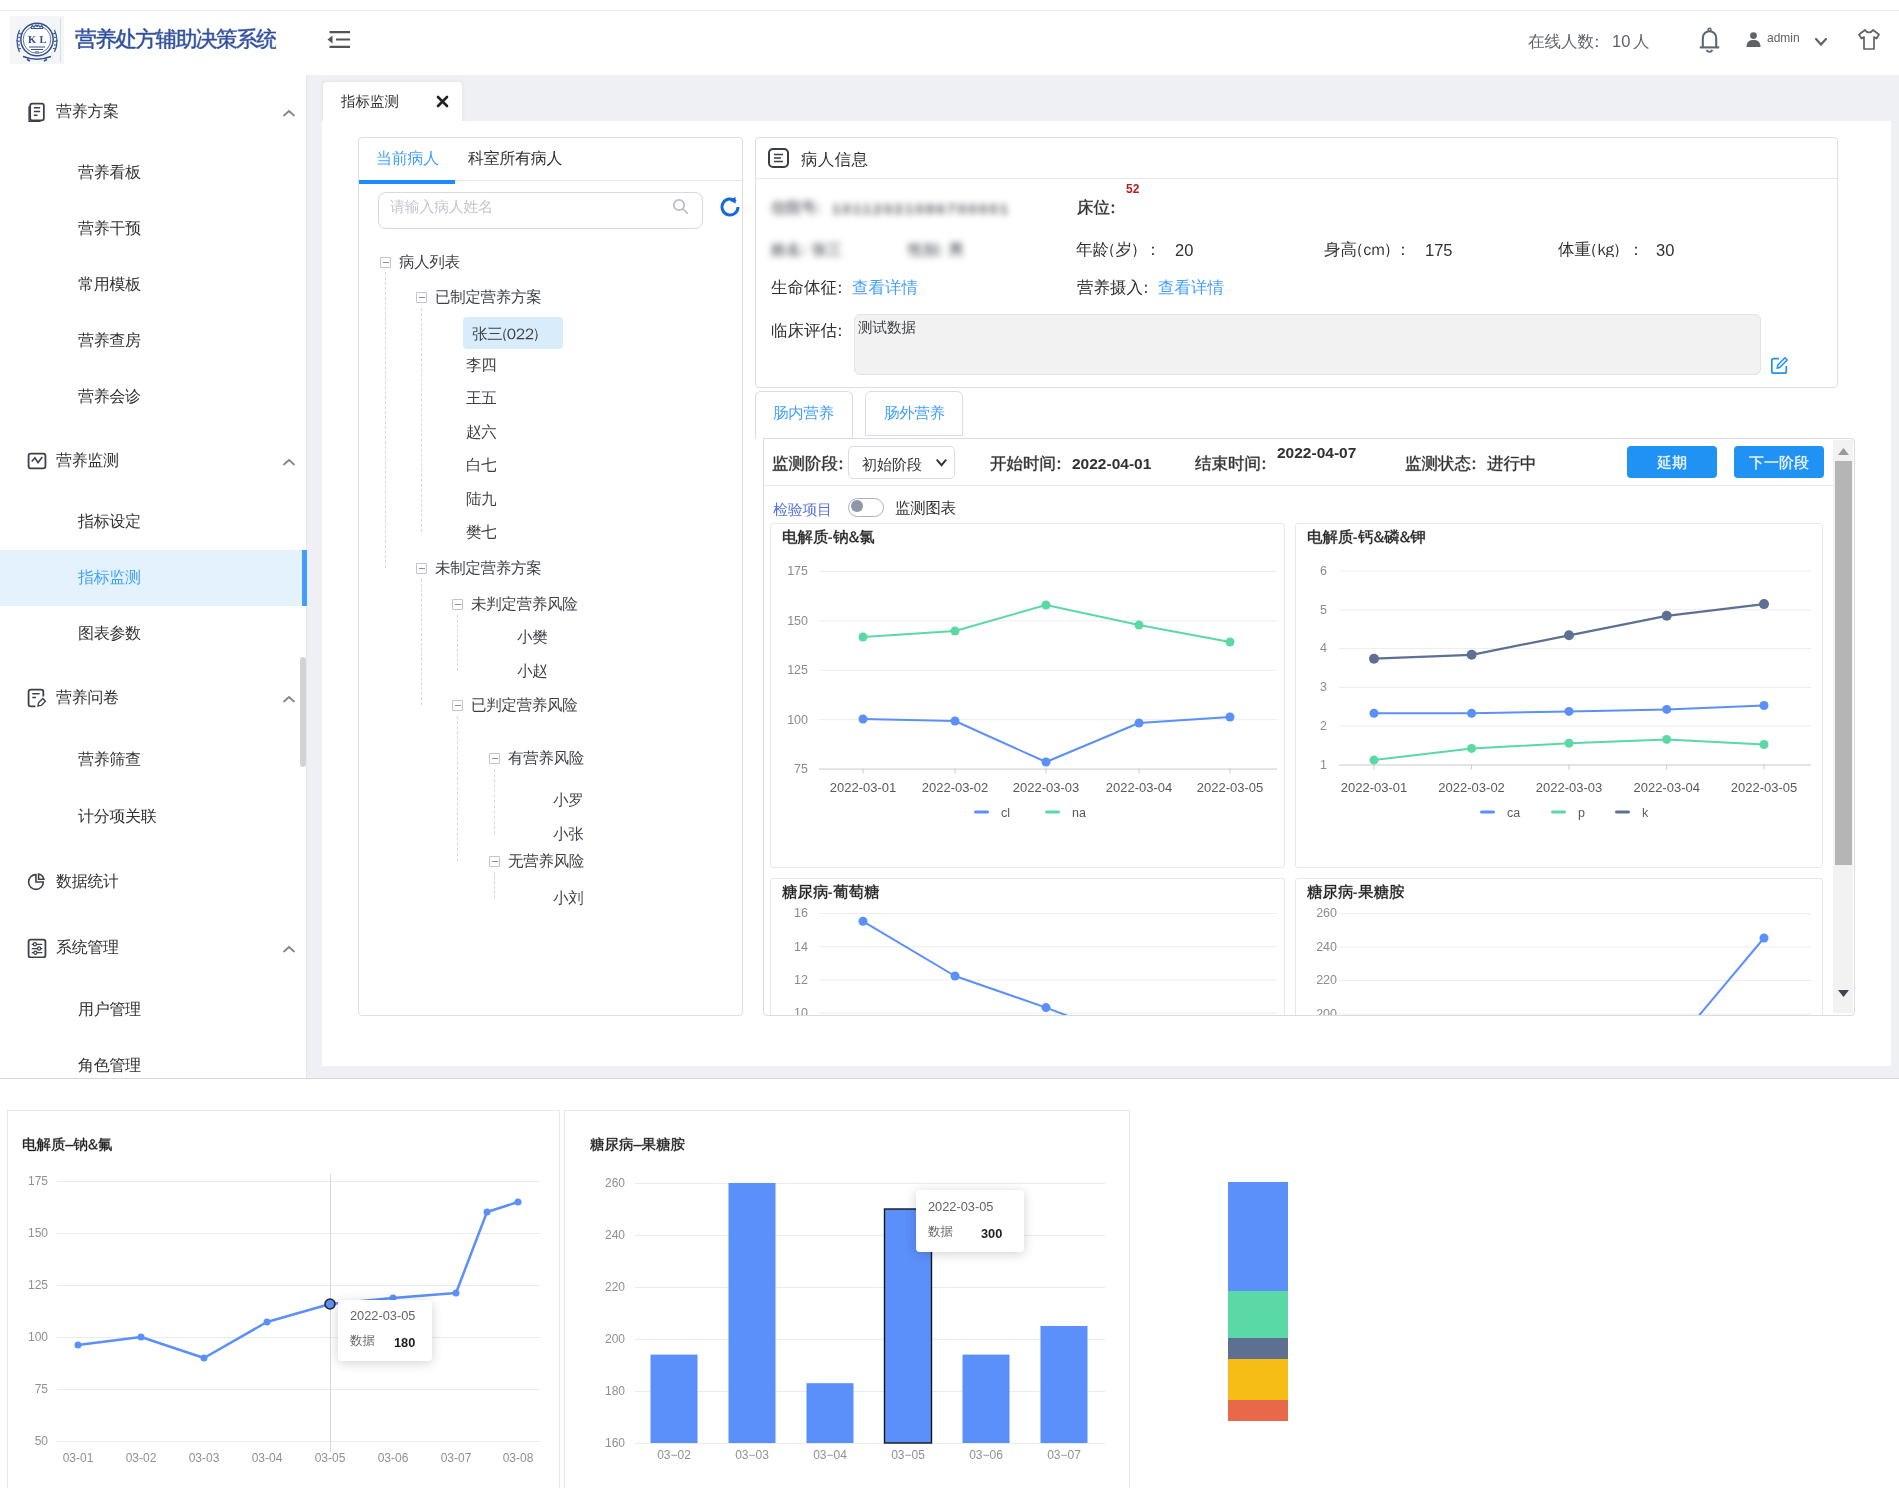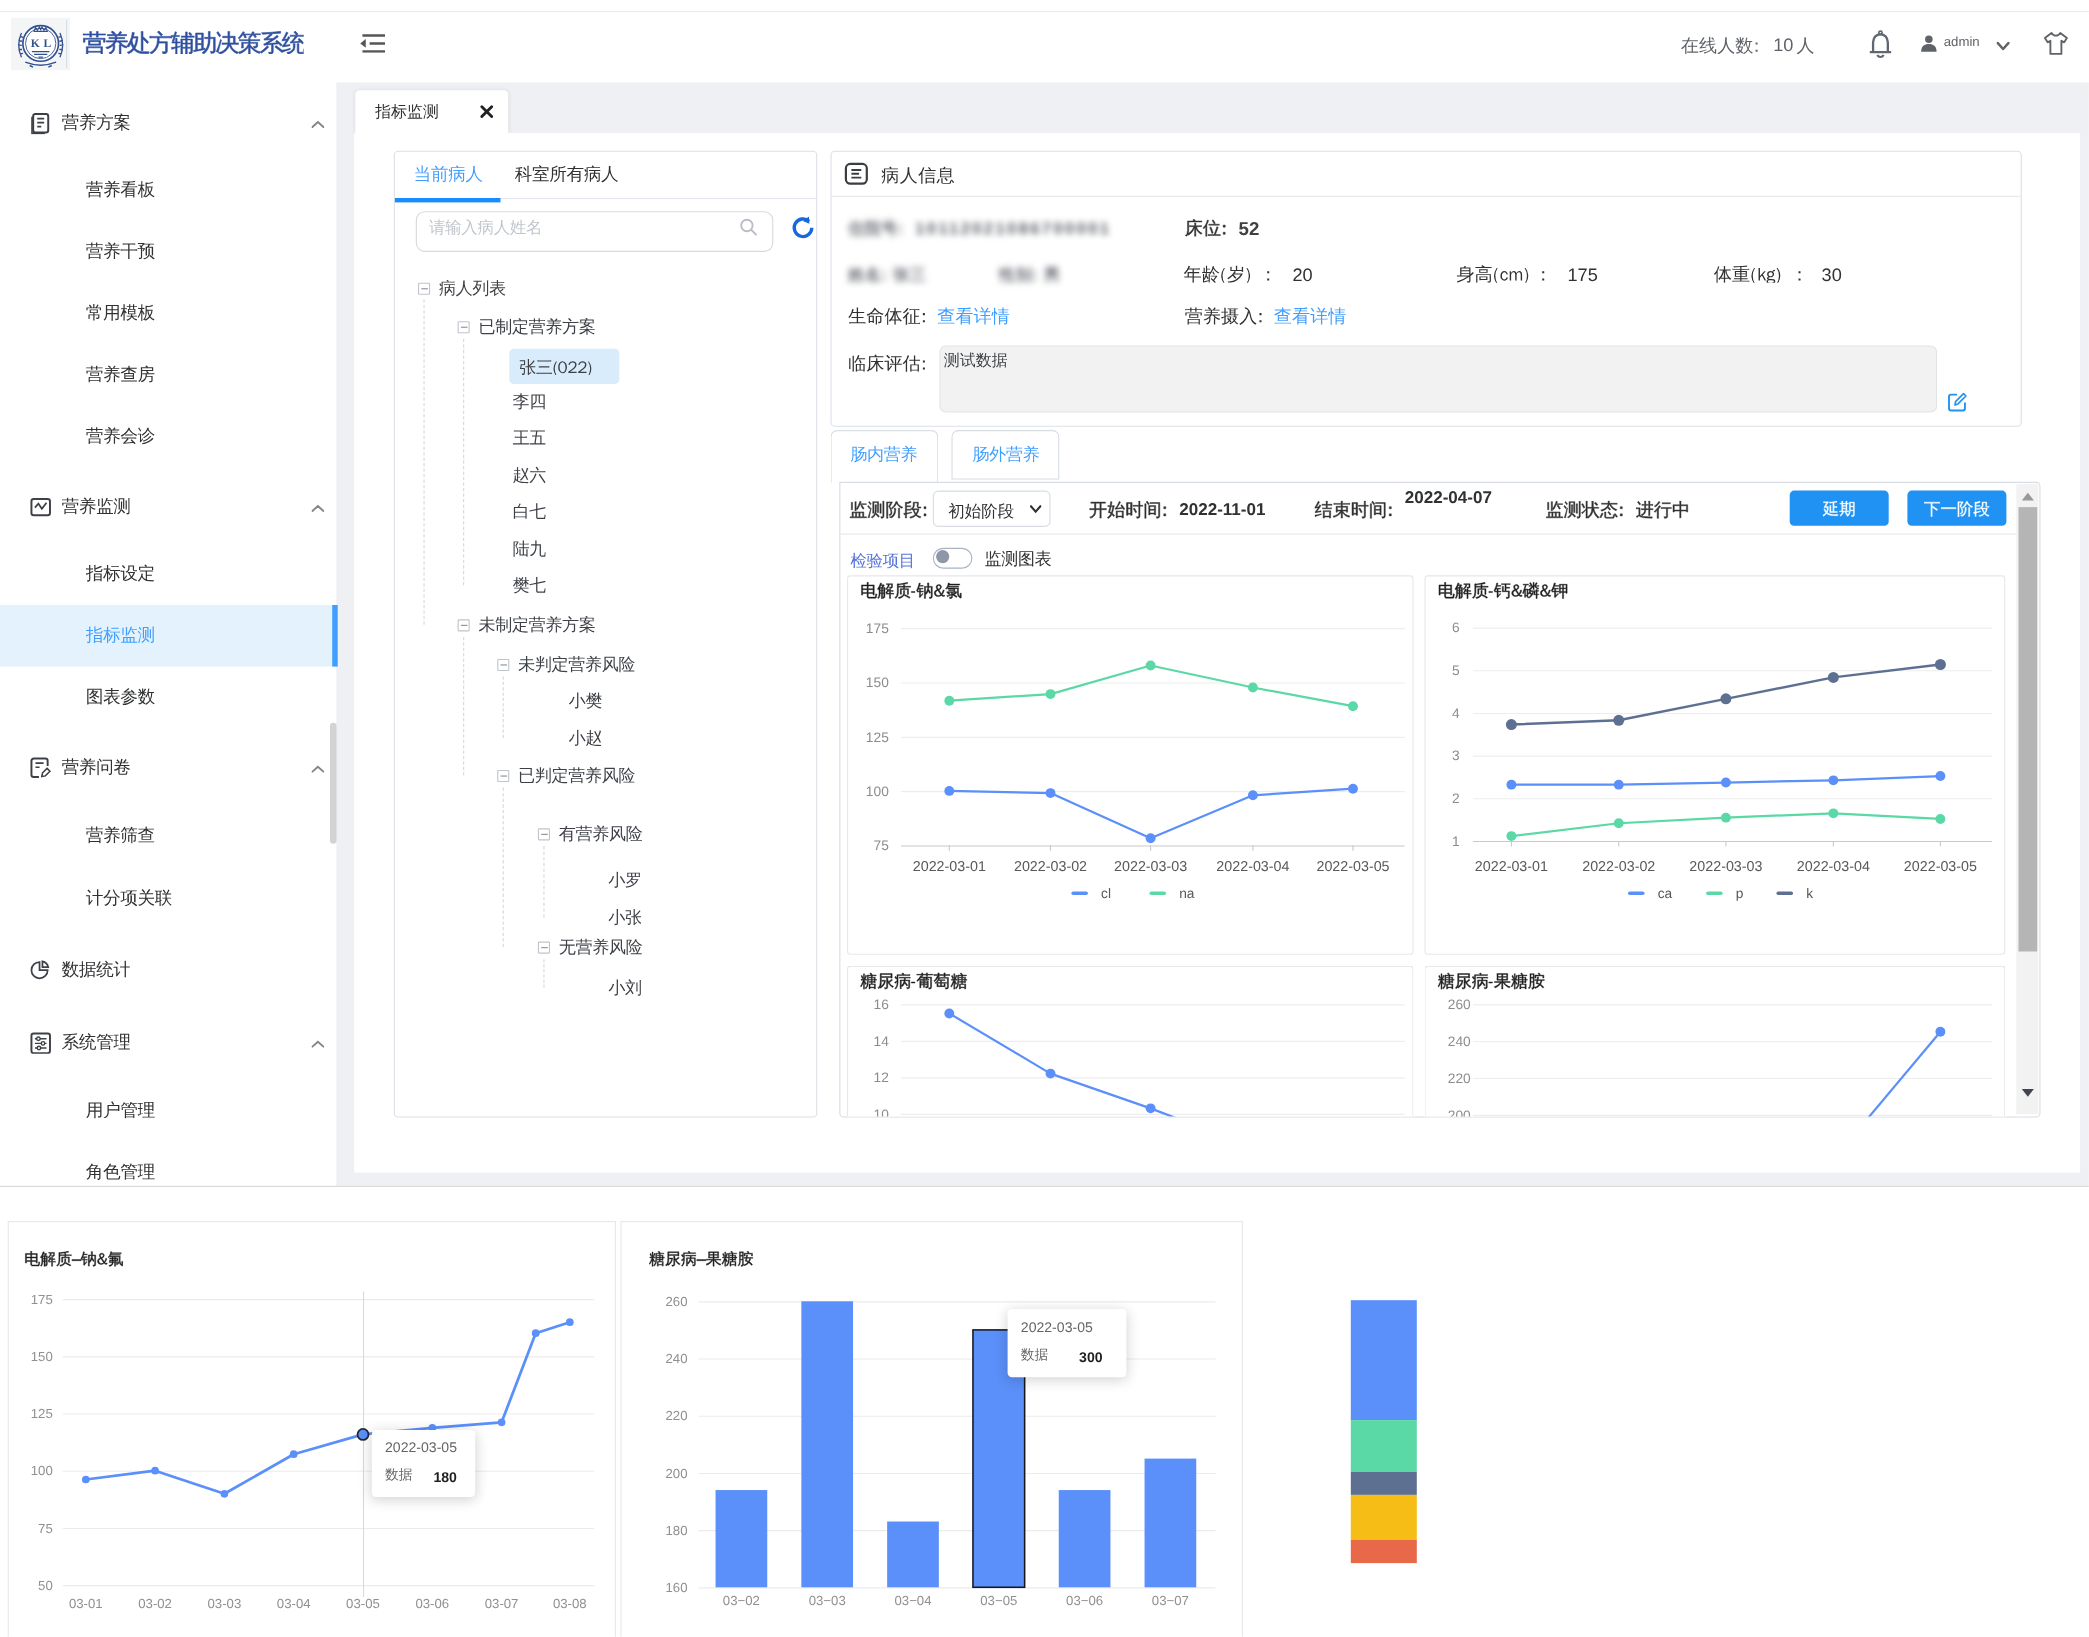--- a/index.html
+++ b/index.html
@@ -573,21 +573,21 @@
     <use href="#g93" x="1024"></use>
     <use href="#g94" x="2048"></use>
     <use href="#g14" x="2742"></use>
   </svg>
 <div style="position:absolute;left:832px;top:200px;font-size:15px;color:#585c64;font-weight:700;filter:blur(3px);letter-spacing:2.2px;white-space:nowrap;line-height:1.2">10112021086700001</div>
 <svg class="z" style="position:absolute;left:1077px;top:198.75px;" width="39.9" height="16.5" viewBox="0 -870 2478 1024" fill="#303133" stroke="#303133" stroke-width="26">
     <use href="#g95" x="0"></use>
     <use href="#g96" x="1024"></use>
     <use href="#g14" x="1718"></use>
   </svg>
-<div style="position:absolute;left:1126px;top:199px;font-size:17px;color:#404040;font-weight:700;white-space:nowrap;line-height:1.2">52</div>
+<div style="position:absolute;left:1126px;top:182px;font-size:12px;color:#b91c1c;font-weight:700;white-space:nowrap;line-height:1.2">52</div>
 <svg class="z" style="position:absolute;left:771px;top:241.5px;filter:blur(3px)" width="70.8" height="15" viewBox="0 -870 4833 1024" fill="#585c64" stroke="#585c64" stroke-width="26">
     <use href="#g60" x="0"></use>
     <use href="#g61" x="1024"></use>
     <use href="#g14" x="1718"></use>
     <use href="#g65" x="2785"></use>
     <use href="#g66" x="3809"></use>
   </svg>
 <svg class="z" style="position:absolute;left:908px;top:241.5px;filter:blur(3px)" width="55.8" height="15" viewBox="0 -870 3809 1024" fill="#585c64" stroke="#585c64" stroke-width="26">
     <use href="#g98" x="0"></use>
     <use href="#g99" x="1024"></use>
@@ -705,21 +705,21 @@
 <svg style="position:absolute;left:936px;top:459px" width="11" height="8" viewBox="0 0 11 8">
 <path d="M1.2 1.2 L5.5 6.2 L9.8 1.2" stroke="#303133" stroke-width="1.9" fill="none" stroke-linecap="round"></path>
 </svg>
 <svg class="z" style="position:absolute;left:990px;top:455.25px;" width="72.9" height="16.5" viewBox="0 -870 4526 1024" fill="#303133" stroke="#303133" stroke-width="26">
     <use href="#g131" x="0"></use>
     <use href="#g130" x="1024"></use>
     <use href="#g132" x="2048"></use>
     <use href="#g133" x="3072"></use>
     <use href="#g14" x="3766"></use>
   </svg>
-<div style="position:absolute;left:1072px;top:455px;font-size:15.5px;color:#303133;font-weight:700;white-space:nowrap;line-height:1.2">2022-11-01</div>
+<div style="position:absolute;left:1072px;top:455px;font-size:15.5px;color:#303133;font-weight:700;white-space:nowrap;line-height:1.2">2022-04-01</div>
 <svg class="z" style="position:absolute;left:1195px;top:455.25px;" width="72.9" height="16.5" viewBox="0 -870 4526 1024" fill="#303133" stroke="#303133" stroke-width="26">
     <use href="#g134" x="0"></use>
     <use href="#g135" x="1024"></use>
     <use href="#g132" x="2048"></use>
     <use href="#g133" x="3072"></use>
     <use href="#g14" x="3766"></use>
   </svg>
 <div style="position:absolute;left:1277px;top:444px;font-size:15.5px;color:#303133;font-weight:700;white-space:nowrap;line-height:1.2">2022-04-07</div>
 <svg class="z" style="position:absolute;left:1405px;top:455.25px;" width="72.9" height="16.5" viewBox="0 -870 4526 1024" fill="#303133" stroke="#303133" stroke-width="26">
     <use href="#g27" x="0"></use>

